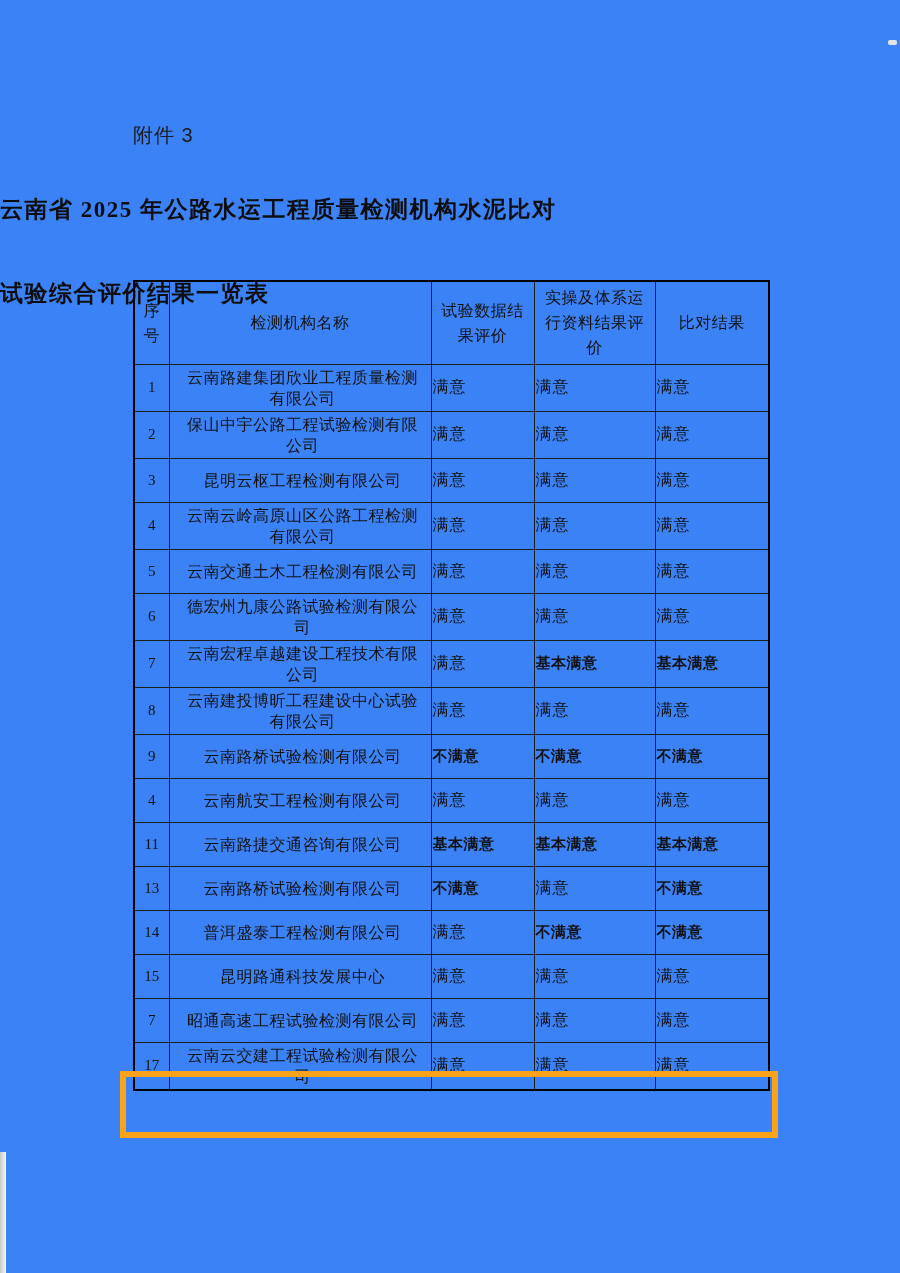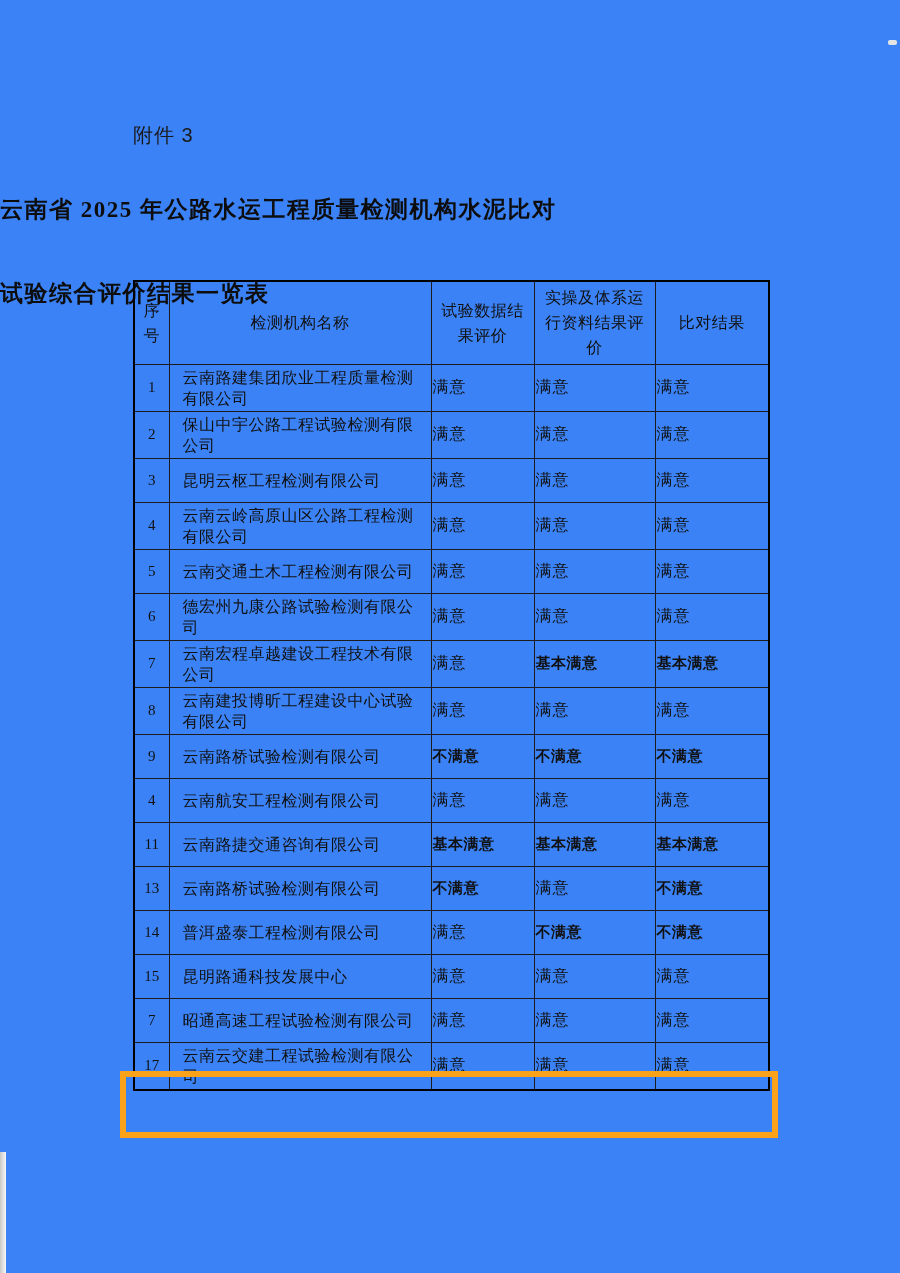--- a/index.html
+++ b/index.html
@@ -54,21 +54,21 @@
     font-size: 16px;
     font-weight: normal;
     text-align: center;
     vertical-align: middle;
     padding: 2px 8px;
     line-height: 25px;
     letter-spacing: 0.5px;
   }
   tbody td { height: 44px; font-size: 16px; vertical-align: middle; }
   td.c-no   { text-align: center; font-size: 15px; }
-  td.c-name { text-align: left; padding: 2px 8px 2px 13px; line-height: 21px; letter-spacing: 0.5px; }
+  td.c-name { text-align: center; padding: 2px 8px 2px 13px; line-height: 21px; letter-spacing: 0.5px; }
   td.c-val  { letter-spacing: 1px; }
   td.c-val.bold {
     font-weight: bold;
     font-family: "Liberation Sans", "DejaVu Sans", sans-serif;
     font-size: 15px;
     letter-spacing: 0.5px;
     margin-left: 40px;
   }
 
   .highlight-box {

